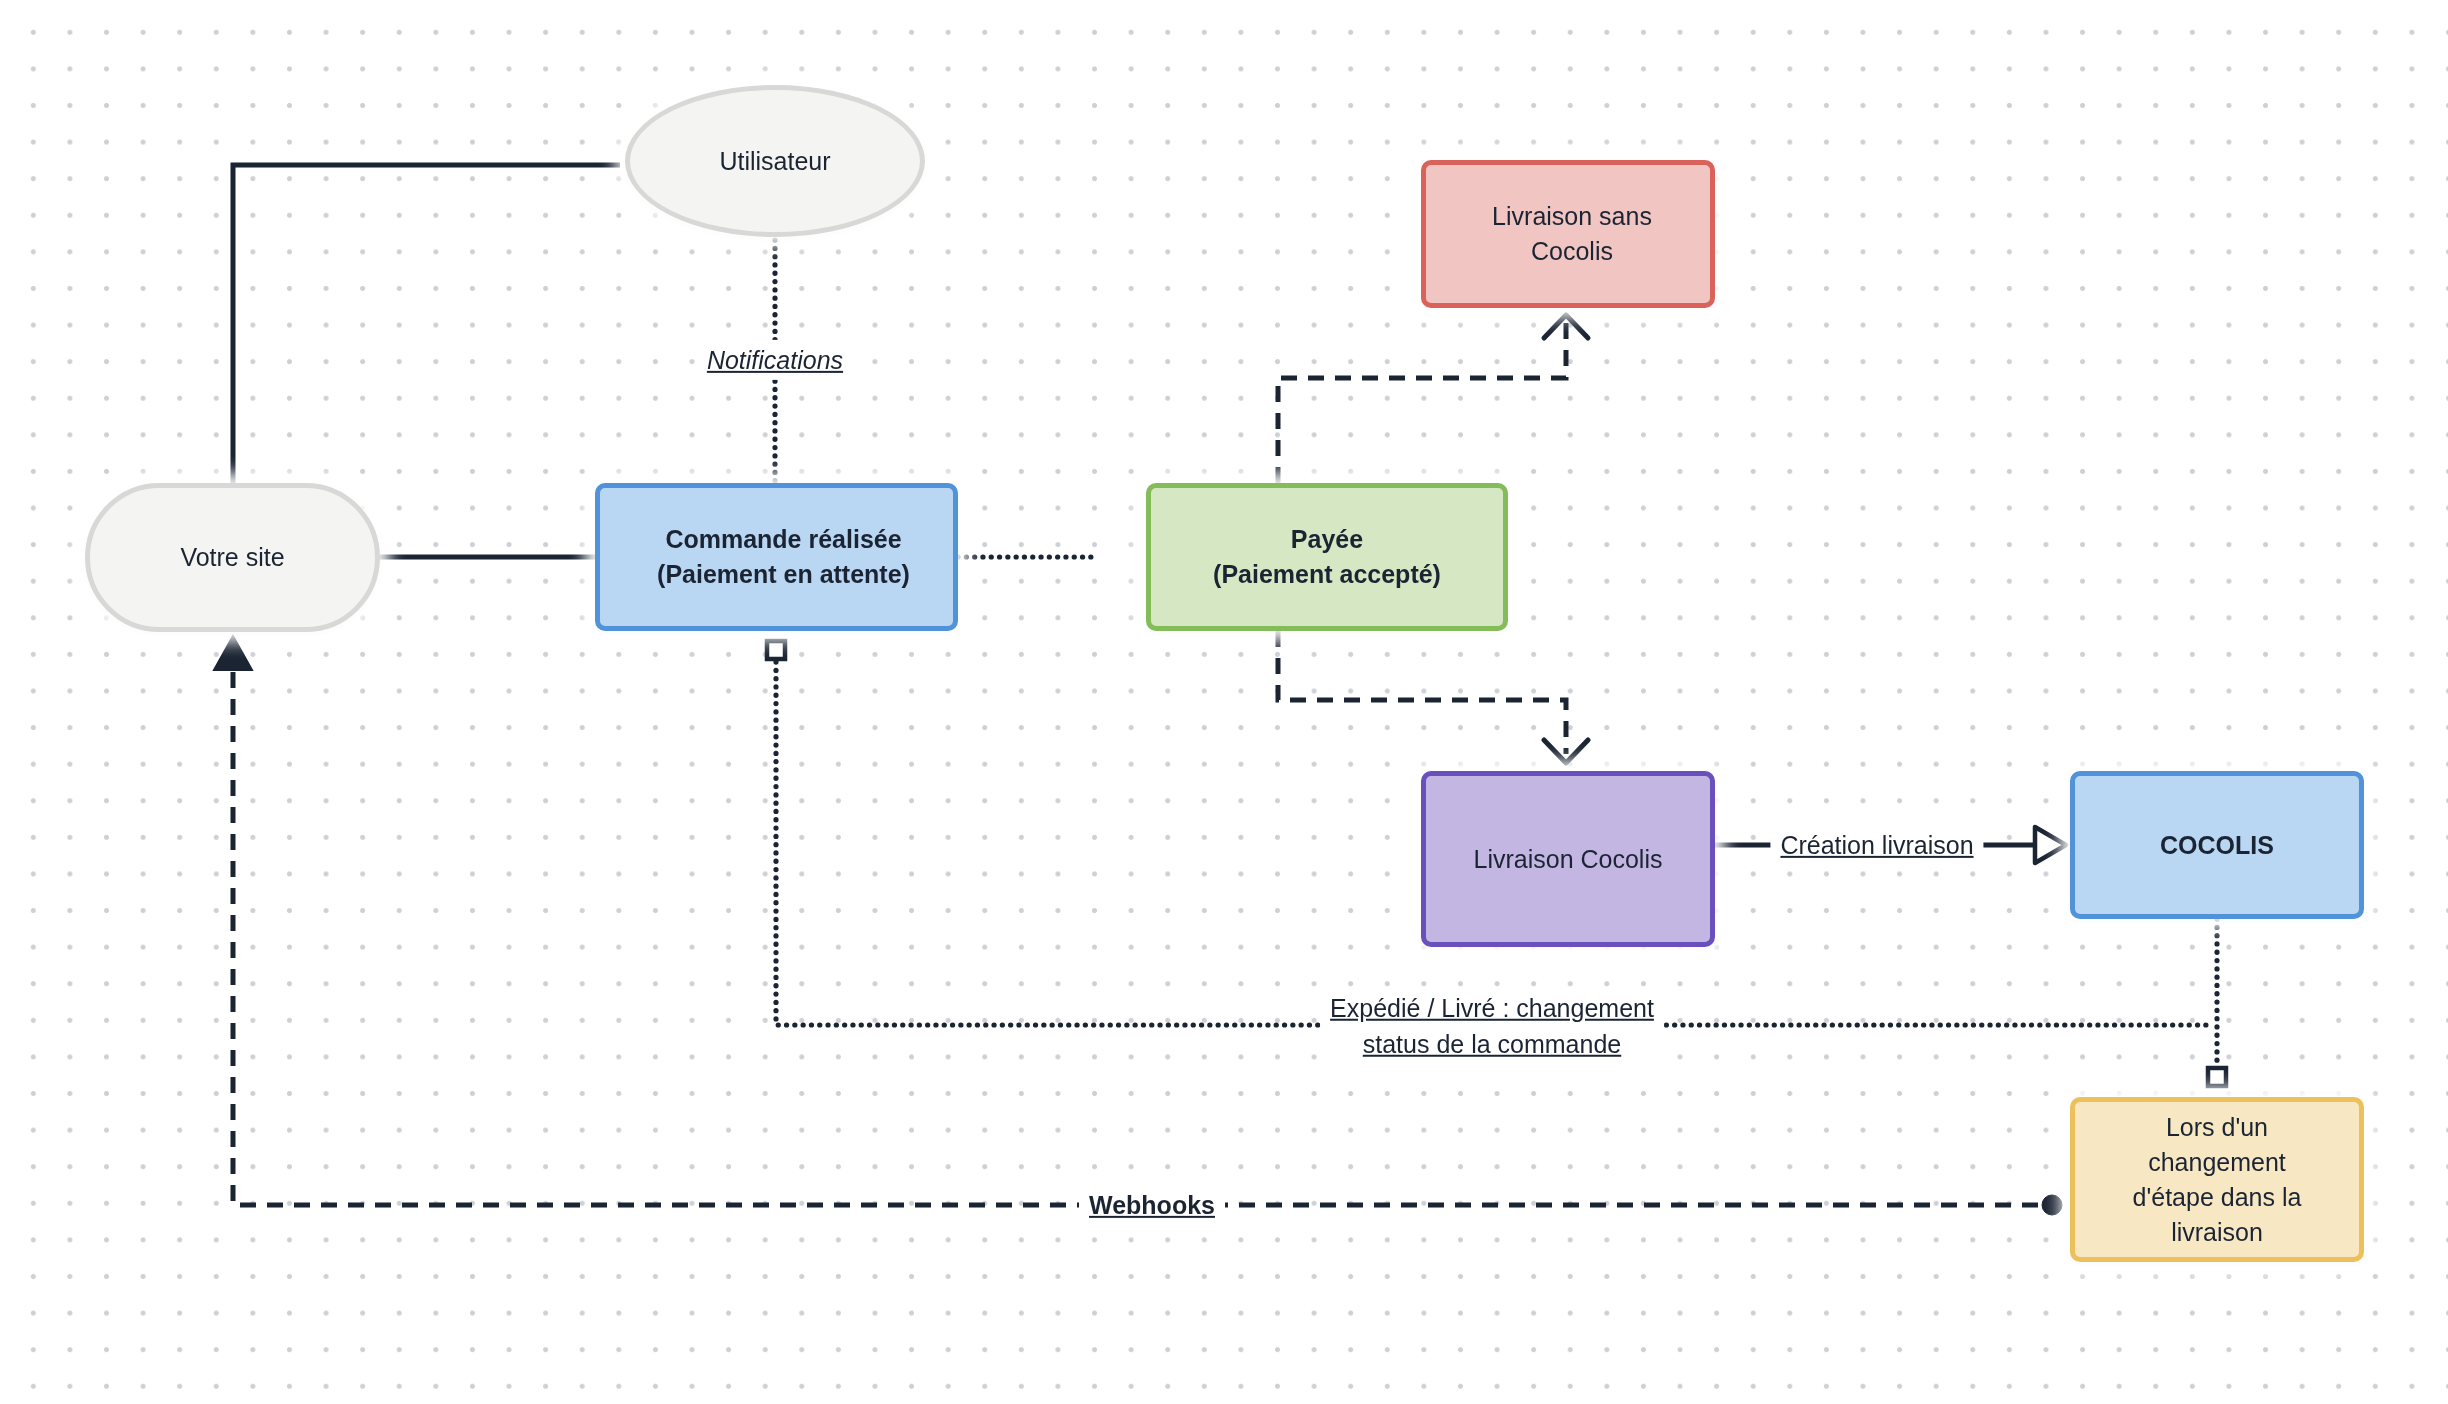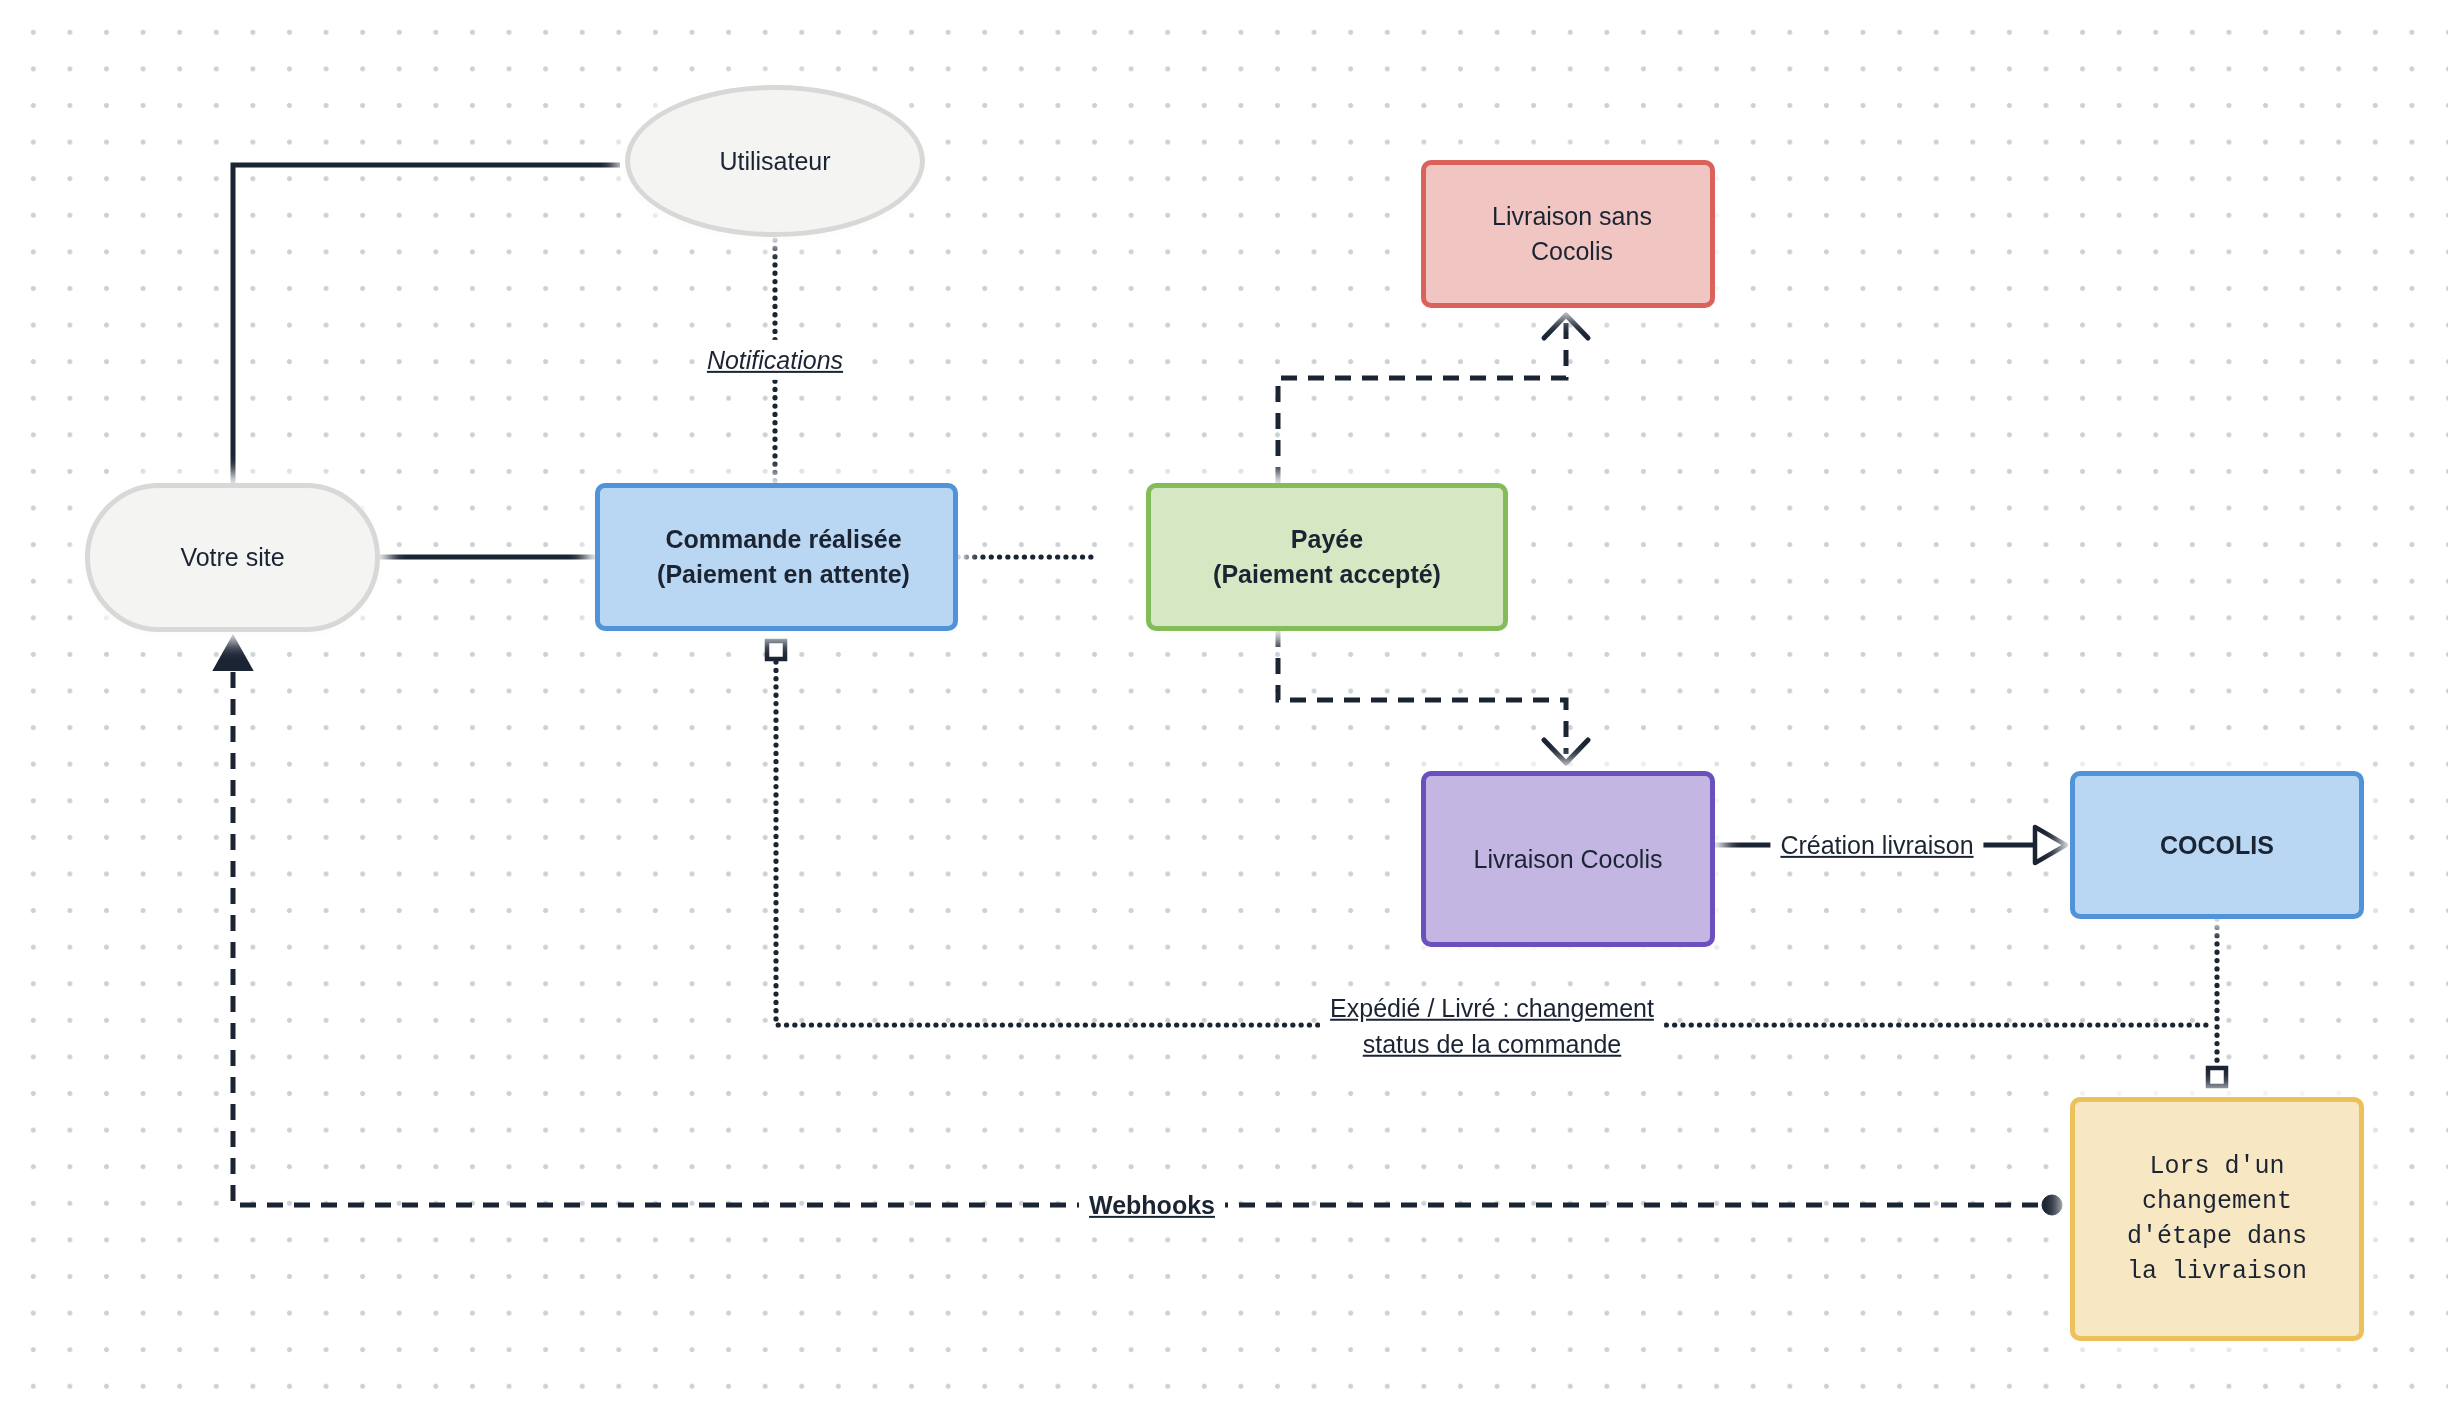--- a/index.html
+++ b/index.html
@@ -95,24 +95,23 @@
     left: 1421px; top: 771px; width: 294px; height: 176px;
     background: var(--purple-fill, #c3b6e3);
     border-color: var(--purple-border, #6950bd);
   }
   .node-cocolis {
     left: 2070px; top: 771px; width: 294px; height: 148px;
     background: var(--blue-fill, #b9d6f2);
     border-color: var(--blue-border, #5093d8);
   }
   .node-webhook-event {
-    left: 2070px; top: 1097px; width: 294px; height: 244px;
+    left: 2070px; top: 1097px; width: 294px; height: 165px;
     background: var(--yellow-fill, #f8e7c3);
     border-color: var(--yellow-border, #ecc05a);
-    font-family: Liberation Mono, monospace;
   }
   .node-webhook-event .inner-wrap { width: 215px; margin: 0 auto; }
 
   .edge-label {
     position: absolute;
     transform: translate(-50%, -50%);
     background: #ffffff;
     padding: 2px 10px;
     font-size: 25px;
     line-height: 1.45;

